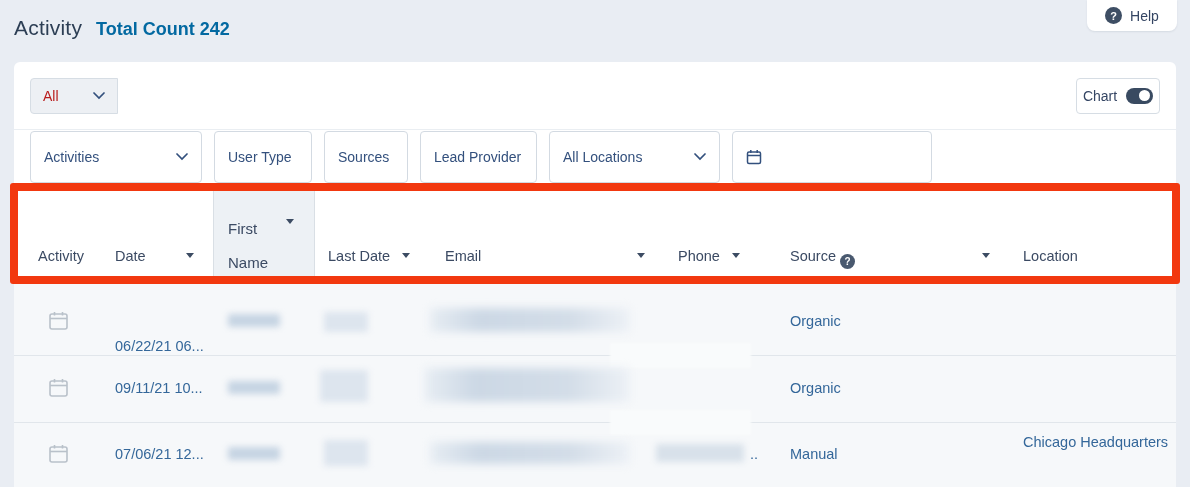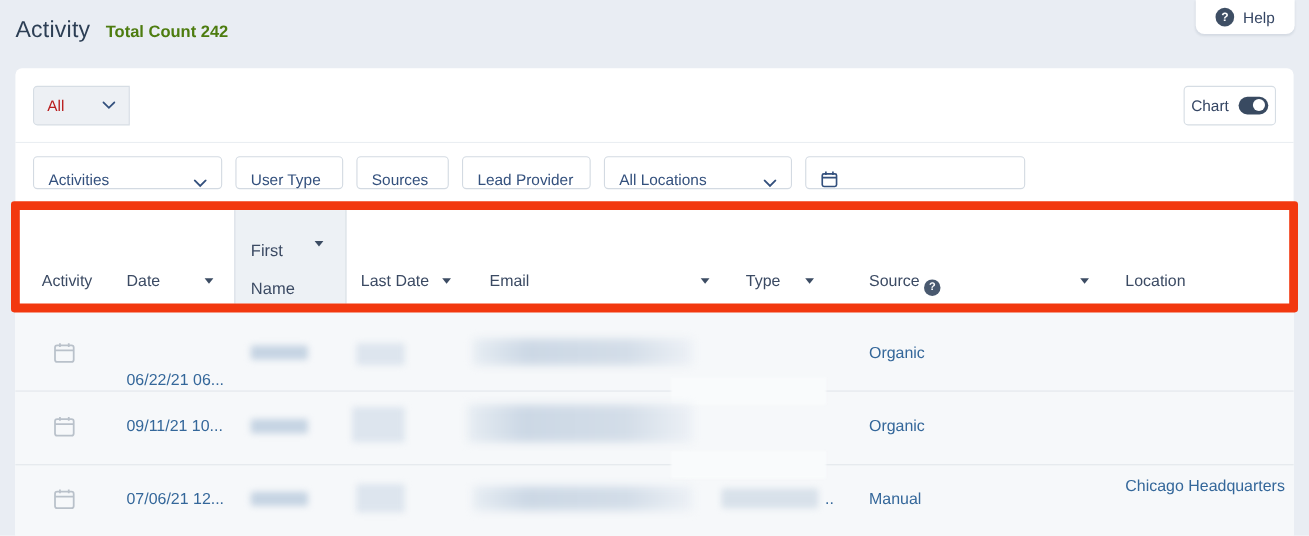--- a/index.html
+++ b/index.html
@@ -8,21 +8,21 @@
     font-family: "Liberation Sans", sans-serif;
     background: #e9edf3;
     position: relative;
     color: #3b4a63;
   }
   .app { position: absolute; inset: 0; }
 
   
   .page-header { position: absolute; left: 14px; top: 16px; display: flex; align-items: baseline; gap: 14px; }
   .page-title { font-size: 21px; font-weight: 500; color: #2c3e54; letter-spacing: .2px; }
-  .total-count { font-size: 15px; font-weight: 600; color: #4d7c0f; }
+  .total-count { font-size: 18px; font-weight: 600; color: #0369a1; }
 
   .help-btn {
     position: absolute; top: 0; right: 13px; width: 90px; height: 31px;
     background: #fff; border: none; border-radius: 0 0 8px 8px;
     box-shadow: 0 1px 2px rgba(40,60,90,.10);
     display: flex; align-items: center; justify-content: center; gap: 8px;
     font-family: inherit; font-size: 14px; color: #344563; cursor: pointer;
   }
   .qicon {
     width: 17px; height: 17px; border-radius: 50%; background: #3e4e64; color: #fff;
@@ -66,22 +66,22 @@
   }
   .toggle { width: 27px; height: 16px; background: #394a61; border-radius: 9px; position: relative; }
   .toggle .knob { position: absolute; top: 2.5px; right: 3px; width: 11px; height: 11px; background: #fff; border-radius: 50%; }
 
   
   .filter-row {
     position: absolute; left: 0; top: 68px; right: 0; height: 53px;
     display: flex; align-items: center; gap: 12px; padding: 0 16px;
   }
   .filter-btn {
-    height: 30px; background: #fff; border: 1px solid #d3dae2; border-radius: 4px;
-    display: flex; align-items: flex-end; gap: 10px; padding: 0 13px;
+    height: 52px; background: #fff; border: 1px solid #d3dae2; border-radius: 4px;
+    display: flex; align-items: center; gap: 10px; padding: 0 13px;
     font-family: inherit; font-size: 14px; color: #33507d; cursor: pointer; white-space: nowrap;
   }
   .filter-btn.spread { justify-content: space-between; }
   .w-activities { width: 172px; }
   .w-usertype  { width: 98px; }
   .w-sources   { width: 84px; }
   .w-leadprov  { width: 117px; }
   .w-locations { width: 171px; }
   .w-daterange { width: 200px; gap: 8px; }
 
@@ -196,21 +196,21 @@
     <div class="firstname-cell"></div>
     <span class="hdr-cell" style="left:24px; top:186px;">Activity</span>
     <span class="hdr-cell" style="left:101px; top:186px;">Date</span>
     <span class="sort-arrow" style="left:172px; top:191px;"></span>
     <span class="firstname-label">First Name</span>
     <span class="sort-arrow" style="left:272px; top:157px;"></span>
     <span class="hdr-cell" style="left:314px; top:186px;">Last Date</span>
     <span class="sort-arrow" style="left:388px; top:191px;"></span>
     <span class="hdr-cell" style="left:431px; top:186px;">Email</span>
     <span class="sort-arrow" style="left:623px; top:191px;"></span>
-    <span class="hdr-cell" style="left:664px; top:186px;">Type</span>
+    <span class="hdr-cell" style="left:664px; top:186px;">Phone</span>
     <span class="sort-arrow" style="left:718px; top:191px;"></span>
     <span class="hdr-cell" style="left:776px; top:186px;">Source</span>
     <span class="qicon small src-help">?</span>
     <span class="sort-arrow" style="left:968px; top:191px;"></span>
     <span class="hdr-cell" style="left:1009px; top:186px;">Location</span>
 
     <div class="red-annotation"></div>
 
     <div>
       <svg class="cal-icon" style="left:34px; top:248px;" viewBox="0 0 21 21">

